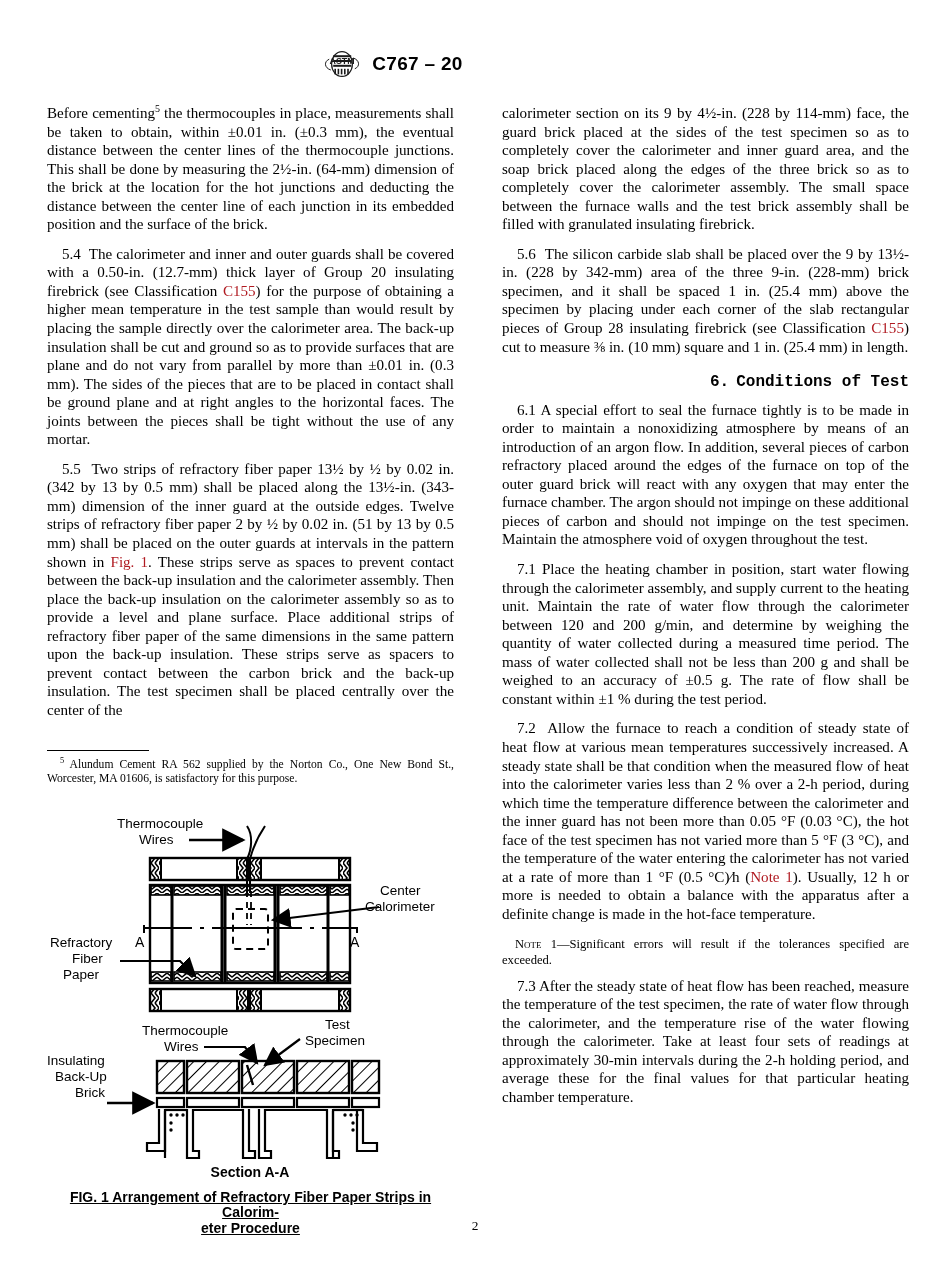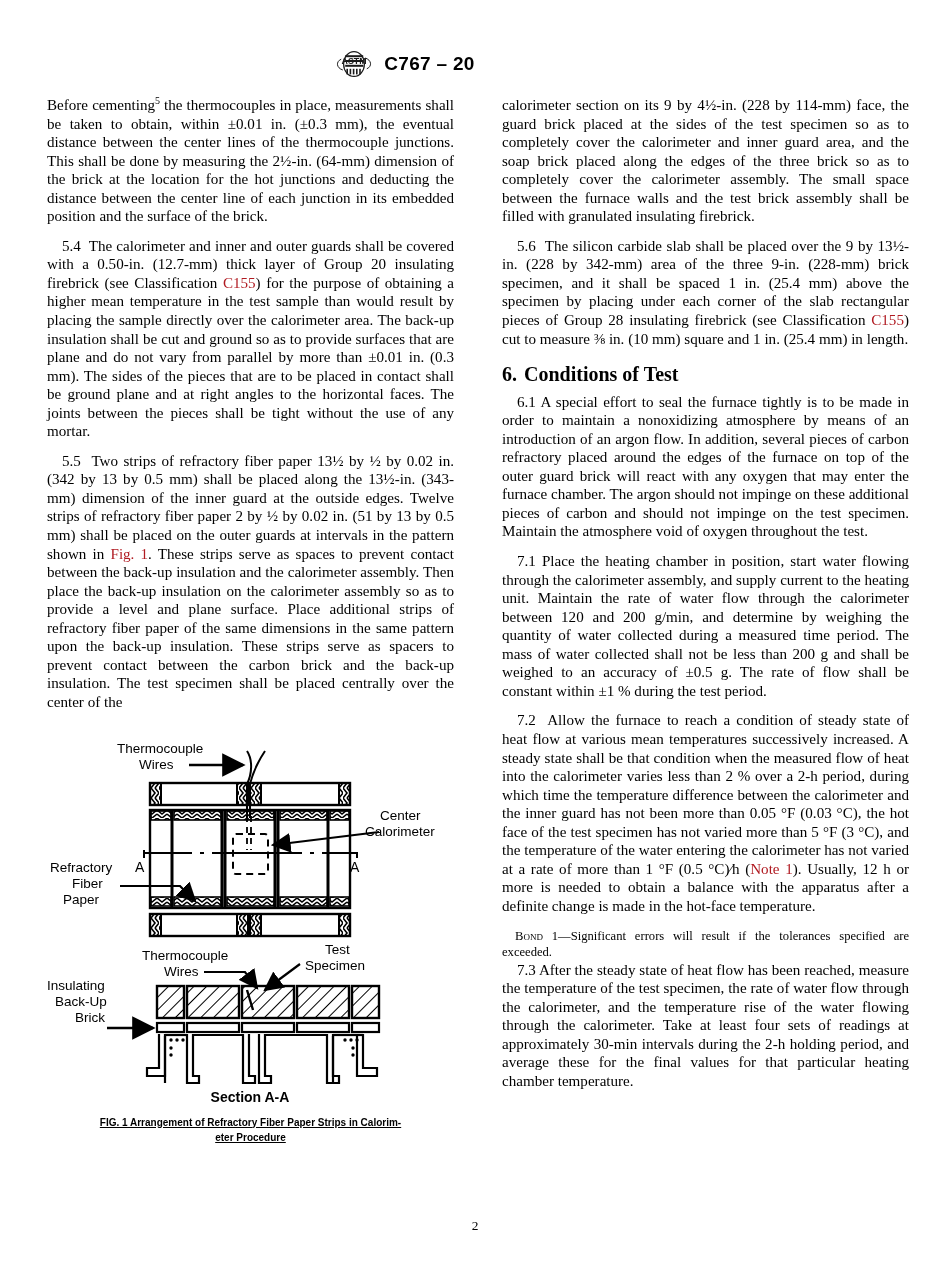--- a/index.html
+++ b/index.html
@@ -13,21 +13,21 @@
     position: relative;
     font-family: "Liberation Serif", serif;
     color: #000000;
     overflow: hidden;
   }
 
   
   .page-header {
     position: absolute;
     top: 44px;
-    left: 12px;
+    left: 0;
     width: 785px;
     height: 40px;
     display: flex;
     align-items: center;
     justify-content: center;
     gap: 10px;
   }
   .astm-logo {
     width: 40px;
     height: 32px;
@@ -47,47 +47,47 @@
     top: 96px;
     left: 47px;
     width: 862px;
     display: flex;
     gap: 48px;
   }
   .col {
     width: 407px;
   }
   p.body-par {
-    margin: 0 0 0 0;
+    margin: 8px 0 0 0;
     font-size: 15.1px;
     line-height: 18.55px;
     text-align: justify;
     text-justify: inter-word;
     hyphens: none;
   }
   p.body-par + p.body-par {
     margin-top: 11px;
   }
   p.indent { text-indent: 15px; }
   .secnum { white-space: nowrap; }
   .xref {
     color: #b01a21;
   }
   sup.fn {
     font-size: 10px;
     vertical-align: super;
     line-height: 0;
   }
   h3.section-head {
-    font-family: Liberation Serif, serif;
+    font-family: Liberation Mono, monospace;
     font-weight: bold;
-    font-size: 20px;
+    font-size: 16px;
     line-height: 18.55px;
     margin: 17px 0 9px 0;
-    text-align: left;
+    text-align: right;
   }
   h3.section-head .num { margin-right: 7px; }
 
   
   .footnote-block {
     margin-top: 30px;
   }
   .footnote-rule {
     width: 102px;
     height: 0;
@@ -123,21 +123,21 @@
   
   .figure-wrap {
     margin-top: 26px;
     width: 407px;
     text-decoration: underline;
   }
   .figure-svg { display: block; }
   .fig-caption {
     font-family: "Liberation Sans", sans-serif;
     font-weight: bold;
-    font-size: 10px;
+    font-size: 14px;
     line-height: 15.5px;
     text-align: center;
     margin-top: 7px;
   }
 
   
   .page-number {
     position: absolute;
     left: 0;
     top: 1218px;
@@ -175,20 +175,24 @@
 <div class="columns">
 
   <div class="col">
 
     <p class="body-par">Before cementing<sup class="fn">5</sup> the thermocouples in place, measurements shall be taken to obtain, within ±0.01 in. (±0.3 mm), the eventual distance between the center lines of the thermocouple junctions. This shall be done by measuring the 2½-in. (64-mm) dimension of the brick at the location for the hot junctions and deducting the distance between the center line of each junction in its embedded position and the surface of the brick.</p>
 
     <p class="body-par indent"><span class="secnum">5.4</span>&nbsp; The calorimeter and inner and outer guards shall be covered with a 0.50-in. (12.7-mm) thick layer of Group 20 insulating firebrick (see Classification <span class="xref">C155</span>) for the purpose of obtaining a higher mean temperature in the test sample than would result by placing the sample directly over the calorimeter area. The back-up insulation shall be cut and ground so as to provide surfaces that are plane and do not vary from parallel by more than ±0.01 in. (0.3 mm). The sides of the pieces that are to be placed in contact shall be ground plane and at right angles to the horizontal faces. The joints between the pieces shall be tight without the use of any mortar.</p>
 
     <p class="body-par indent"><span class="secnum">5.5</span>&nbsp; Two strips of refractory fiber paper 13½ by ½ by 0.02 in. (342 by 13 by 0.5 mm) shall be placed along the 13½-in. (343-mm) dimension of the inner guard at the outside edges. Twelve strips of refractory fiber paper 2 by ½ by 0.02 in. (51 by 13 by 0.5 mm) shall be placed on the outer guards at intervals in the pattern shown in <span class="xref">Fig. 1</span>. These strips serve as spaces to prevent contact between the back-up insulation and the calorimeter assembly. Then place the back-up insulation on the calorimeter assembly so as to provide a level and plane surface. Place additional strips of refractory fiber paper of the same dimensions in the same pattern upon the back-up insulation. These strips serve as spacers to prevent contact between the carbon brick and the back-up insulation. The test specimen shall be placed centrally over the center of the</p>
 
+    <div class="footnote-block">
+      <div class="footnote-rule"></div>
+      <p class="footnote"><sup>5</sup> <span>Alundum Cement RA 562 supplied by the Norton Co., One New Bond St., Worcester, MA 01606, is satisfactory for this purpose.</span></p>
+    </div>
 
     <div class="figure-wrap">
       <svg class="figure-svg" viewBox="0 0 407 370" width="407" height="370">
         <defs>
           <pattern id="zig" width="8" height="10" patternUnits="userSpaceOnUse">
             <path d="M0 0 L4 5 L0 10 M4 0 L8 5 L4 10" stroke="#000" stroke-width="1.6" fill="none"></path>
           </pattern>
           <pattern id="zigh" width="10" height="8" patternUnits="userSpaceOnUse">
             <path d="M0 0 L5 4 L10 0 M0 4 L5 8 L10 4" stroke="#000" stroke-width="1.6" fill="none"></path>
           </pattern>
@@ -348,19 +352,19 @@
 
     <h3 class="section-head"><span class="num">6.</span><span>Conditions of Test</span></h3>
 
     <p class="body-par indent">6.1 A special effort to seal the furnace tightly is to be made in order to maintain a nonoxidizing atmosphere by means of an introduction of an argon flow. In addition, several pieces of carbon refractory placed around the edges of the furnace on top of the outer guard brick will react with any oxygen that may enter the furnace chamber. The argon should not impinge on these additional pieces of carbon and should not impinge on the test specimen. Maintain the atmosphere void of oxygen throughout the test.</p>
 
 
     <p class="body-par indent">7.1 Place the heating chamber in position, start water flowing through the calorimeter assembly, and supply current to the heating unit. Maintain the rate of water flow through the calorimeter between 120 and 200 g/min, and determine by weighing the quantity of water collected during a measured time period. The mass of water collected shall not be less than 200 g and shall be weighed to an accuracy of ±0.5 g. The rate of flow shall be constant within ±1 % during the test period.</p>
 
     <p class="body-par indent"><span class="secnum">7.2</span>&nbsp; Allow the furnace to reach a condition of steady state of heat flow at various mean temperatures successively increased. A steady state shall be that condition when the measured flow of heat into the calorimeter varies less than 2 % over a 2-h period, during which time the temperature difference between the calorimeter and the inner guard has not been more than 0.05 °F (0.03 °C), the hot face of the test specimen has not varied more than 5 °F (3 °C), and the temperature of the water entering the calorimeter has not varied at a rate of more than 1 °F (0.5 °C)⁄h (<span class="xref">Note 1</span>). Usually, 12 h or more is needed to obtain a balance with the apparatus after a definite change is made in the hot-face temperature.</p>
 
-    <p class="note-par"><span class="note-label">Bond</span> <span>1</span><span>—Significant errors will result if the tolerances specified are exceeded.</span></p>
+    <p class="note-par"><span class="note-label">Note</span> <span>1</span><span>—Significant errors will result if the tolerances specified are exceeded.</span></p>
 
     <p class="body-par indent">7.3 After the steady state of heat flow has been reached, measure the temperature of the test specimen, the rate of water flow through the calorimeter, and the temperature rise of the water flowing through the calorimeter. Take at least four sets of readings at approximately 30-min intervals during the 2-h holding period, and average these for the final values for that particular heating chamber temperature.</p>
   </div>
 </div>
 
 <div class="page-number">2</div>
 
 </body></html>

